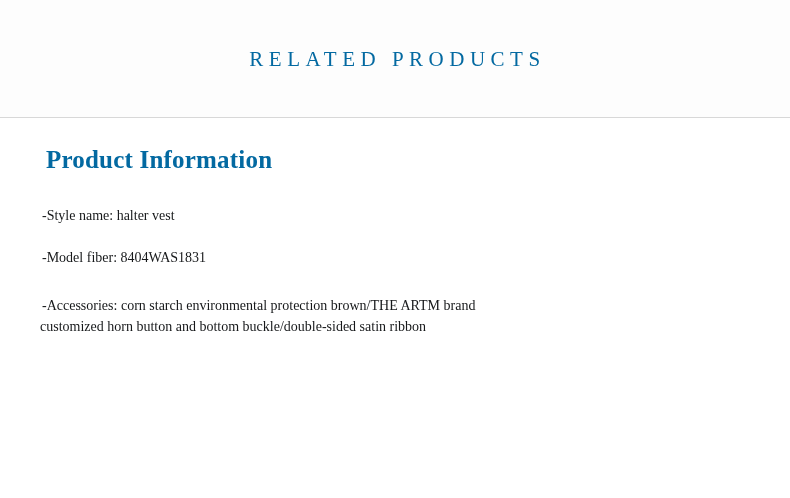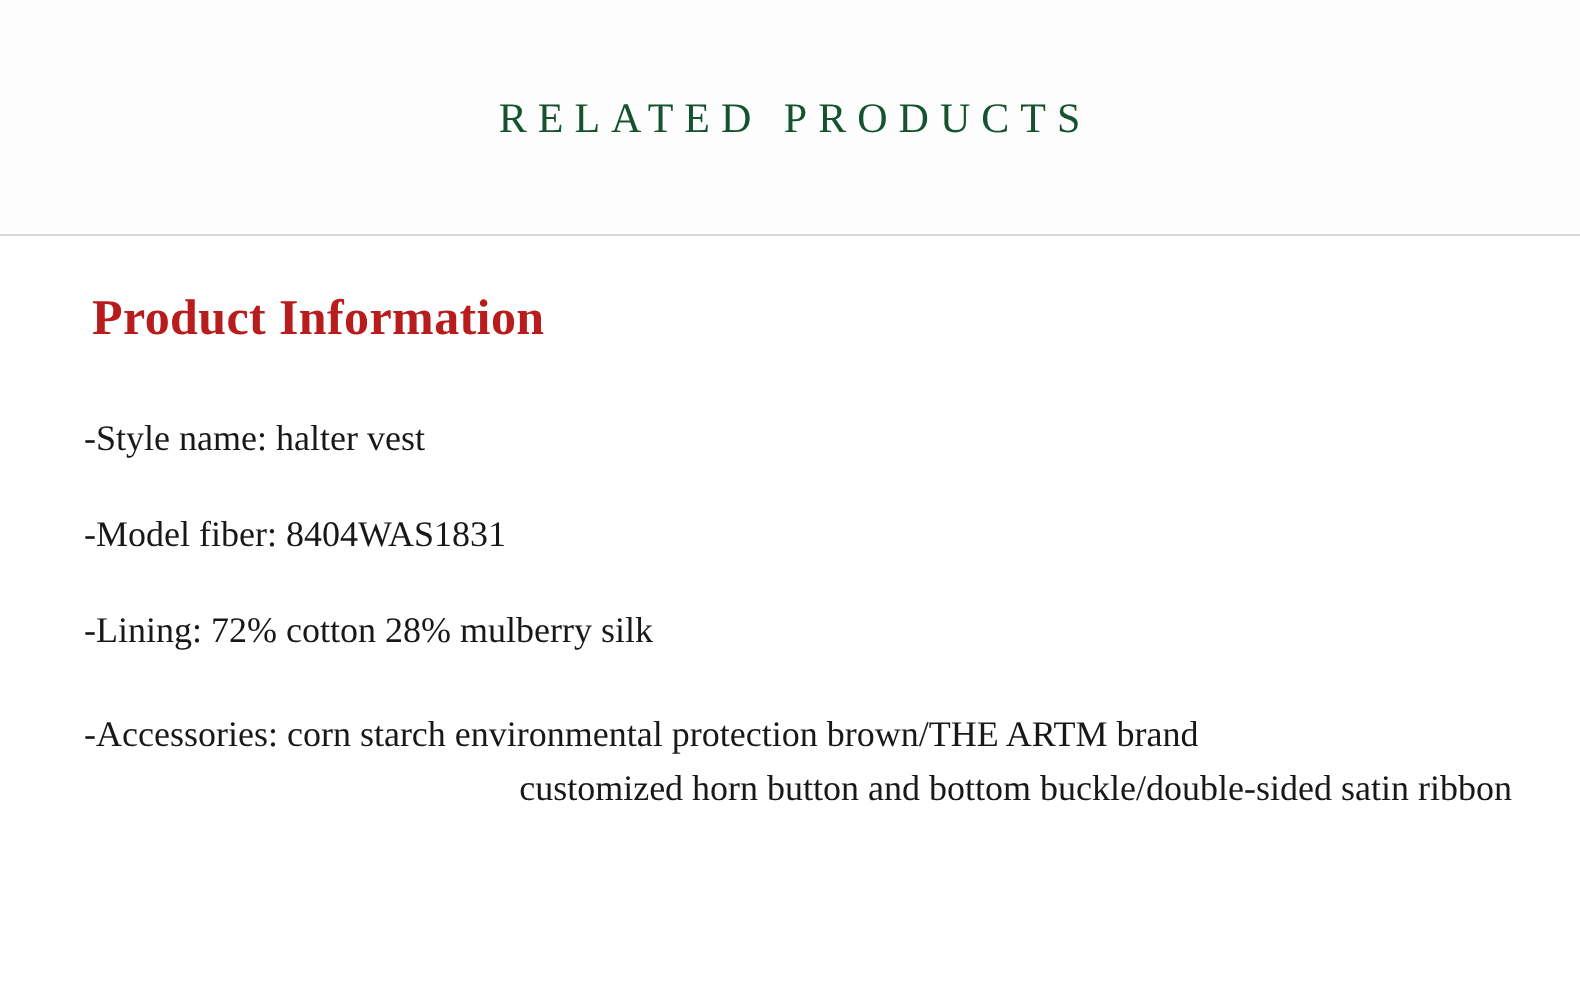--- a/index.html
+++ b/index.html
@@ -26,81 +26,79 @@
     align-items: center;
     justify-content: center;
     border-bottom: 1px solid #d8d8d8;
     box-sizing: border-box;
     background: #fdfdfd;
   }
   .related-title {
     font-family: "Liberation Serif", serif;
     font-size: 21px;
     letter-spacing: 5.5px;
-    color: #14532d;
+    color: #0369a1;
     text-transform: uppercase;
     font-weight: 400;
     padding-left: 5px;
     padding-top: 2px;
   }
   .info-section {
     padding: 28px 34px 0 42px;
   }
   .info-heading {
     font-family: "Liberation Serif", serif;
     font-size: 25px;
     font-weight: bold;
-    color: #b91c1c;
+    color: #0369a1;
     margin: 0 0 32px 4px;
     letter-spacing: 0.2px;
   }
   .spec-row {
     font-family: "Liberation Serif", serif;
-    font-size: 18px;
+    font-size: 14px;
     color: #16181a;
     margin-bottom: 22px;
     line-height: 1.45;
   }
   .spec-row.fabric {
     margin-bottom: 22px;
   }
   .spec-sub {
     display: block;
     padding-left: 66px;
     margin-top: 3px;
   }
   .spec-row.accessories {
     margin-bottom: 0;
     margin-top: 26px;
     line-height: 1.5;
   }
   .spec-row.accessories .cont {
     display: block;
     margin-left: -2px;
-    text-align: right;
   }
 </style>
 </head>
 <body>
 
 <div class="page">
 
   <div class="related-header">
     <div class="related-title">RELATED PRODUCTS</div>
   </div>
 
   <div class="info-section">
     <h2 class="info-heading">Product Information</h2>
 
     <div class="spec-row">-Style name: halter vest</div>
 
     <div class="spec-row">-Model fiber: 8404WAS1831</div>
 
 
-    <div class="spec-row">-Lining: 72% cotton 28% mulberry silk</div>
 
     <div class="spec-row accessories">
       <span>-Accessories: corn starch environmental protection brown/THE ARTM brand</span>
       <span class="cont">customized horn button and bottom buckle/double-sided satin ribbon</span>
     </div>
   </div>
 
 </div>
 
 </body></html>

